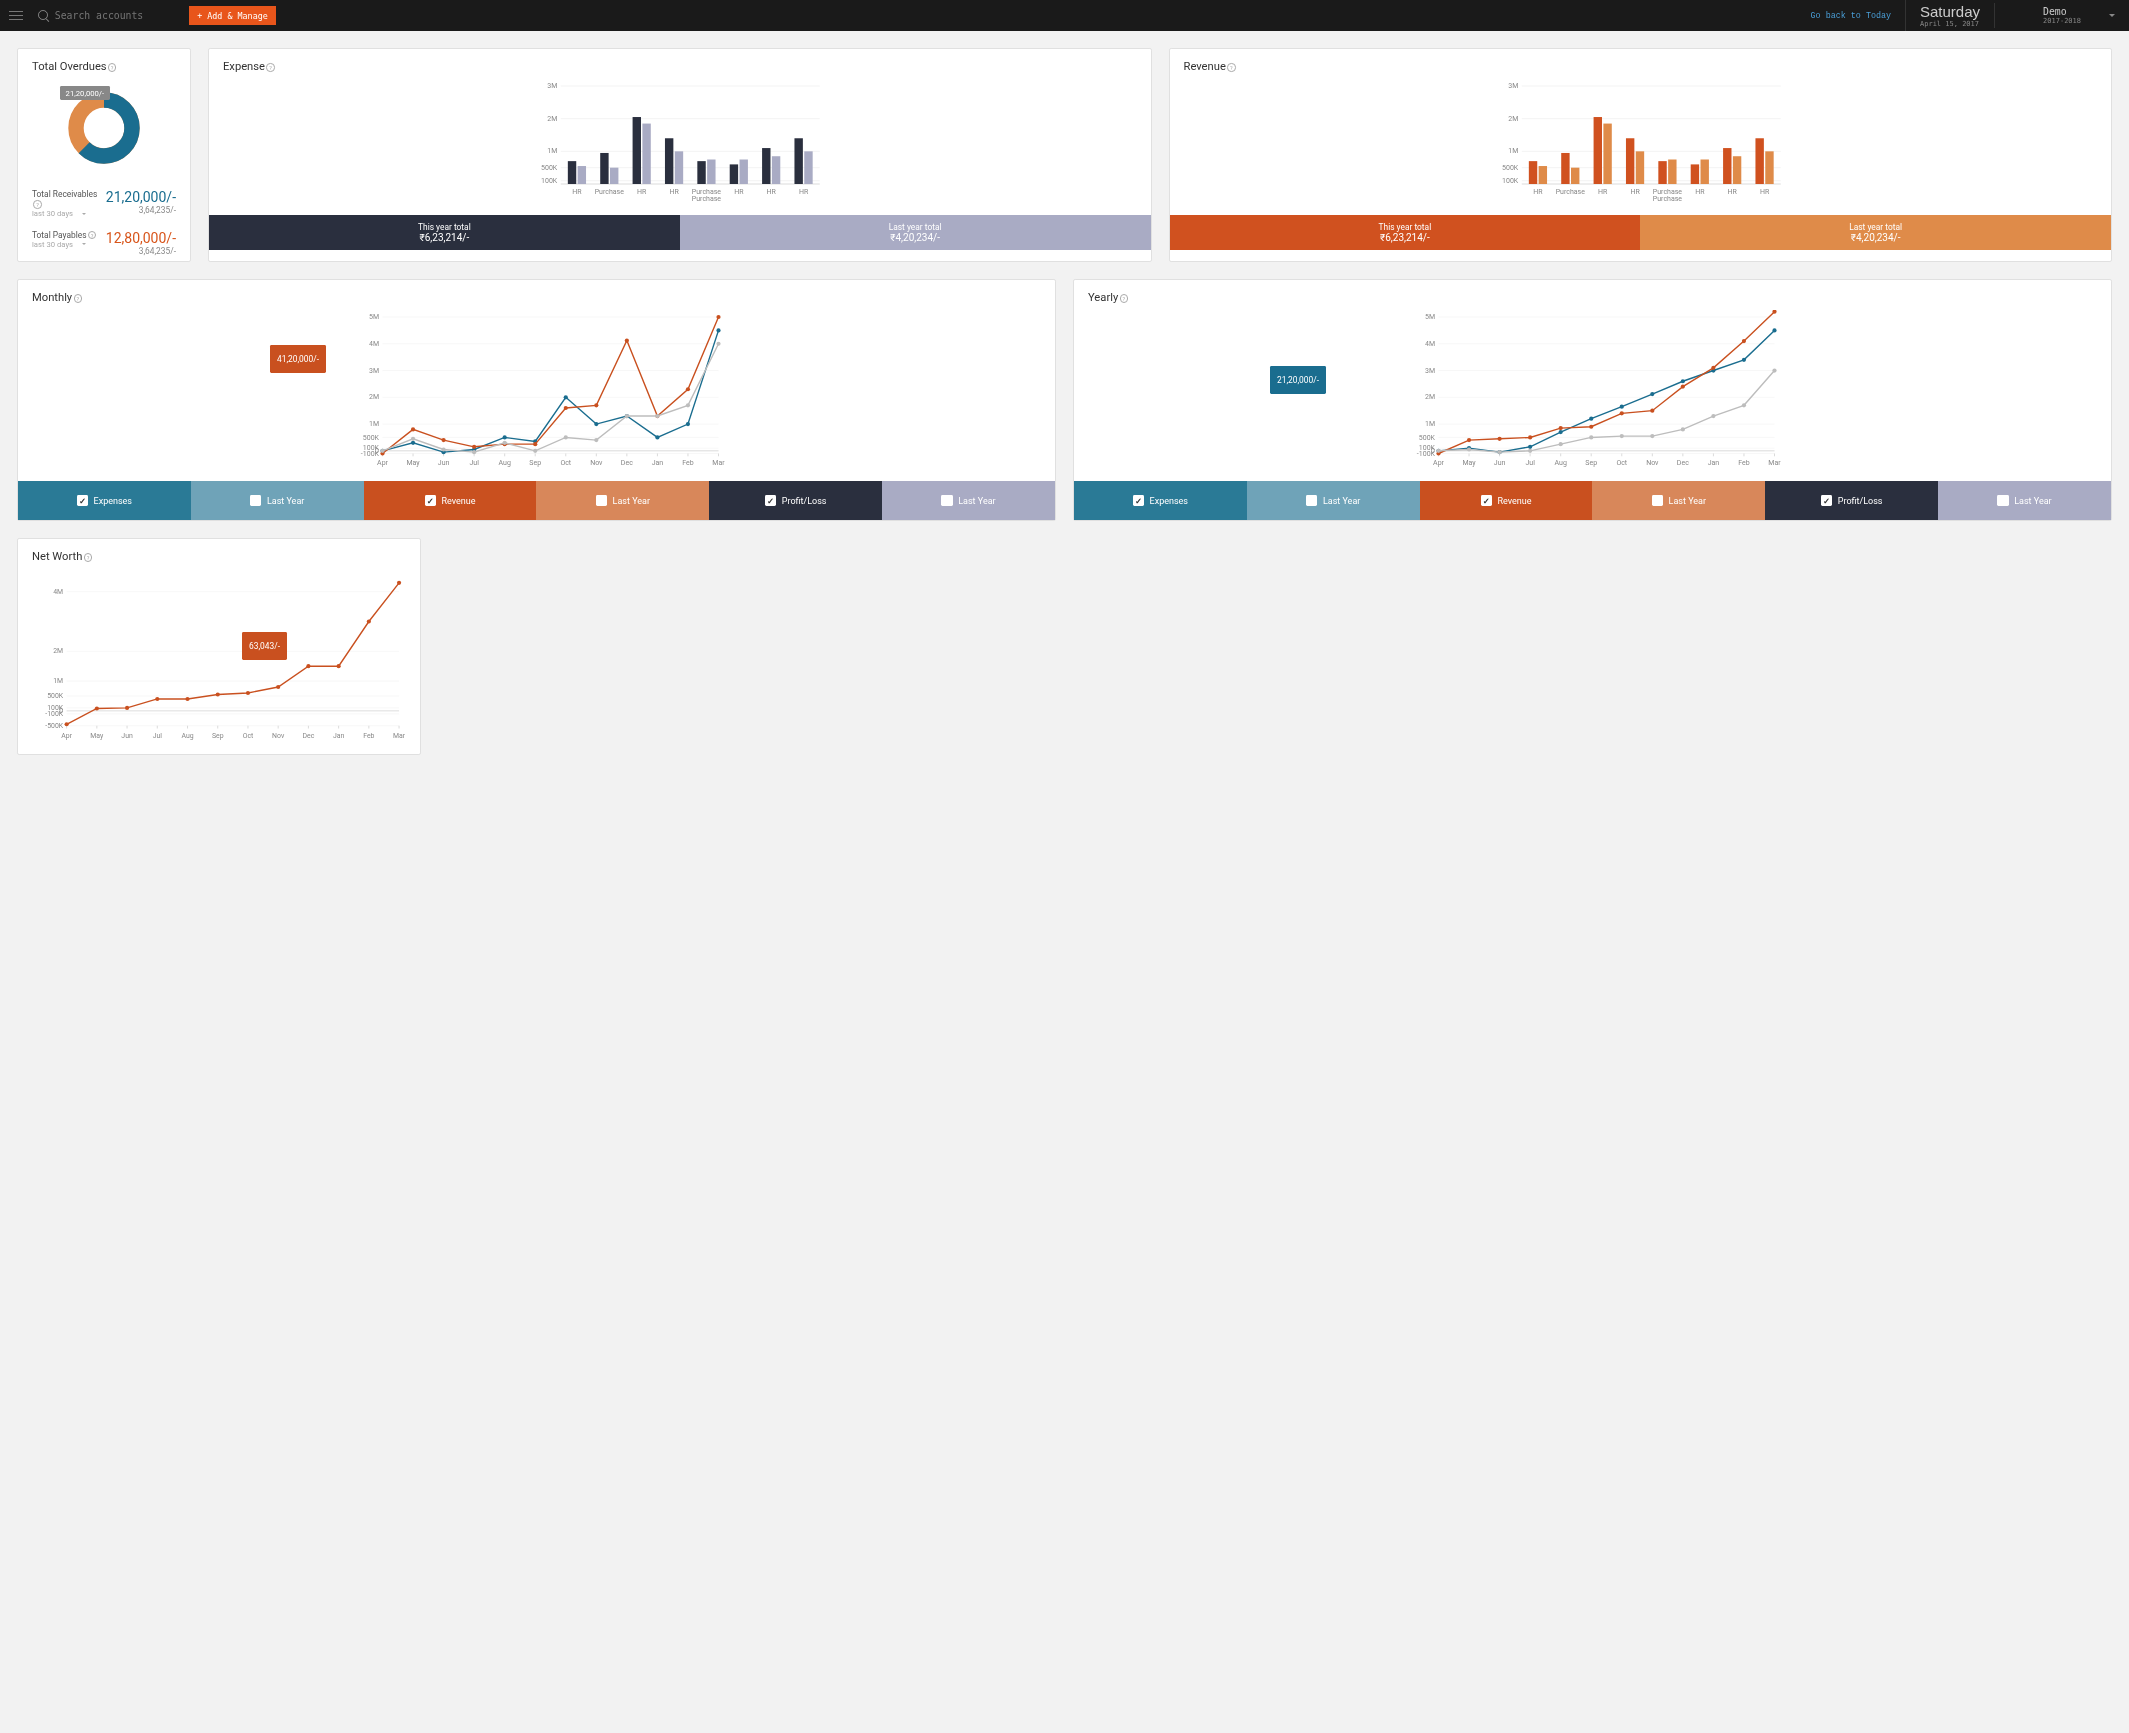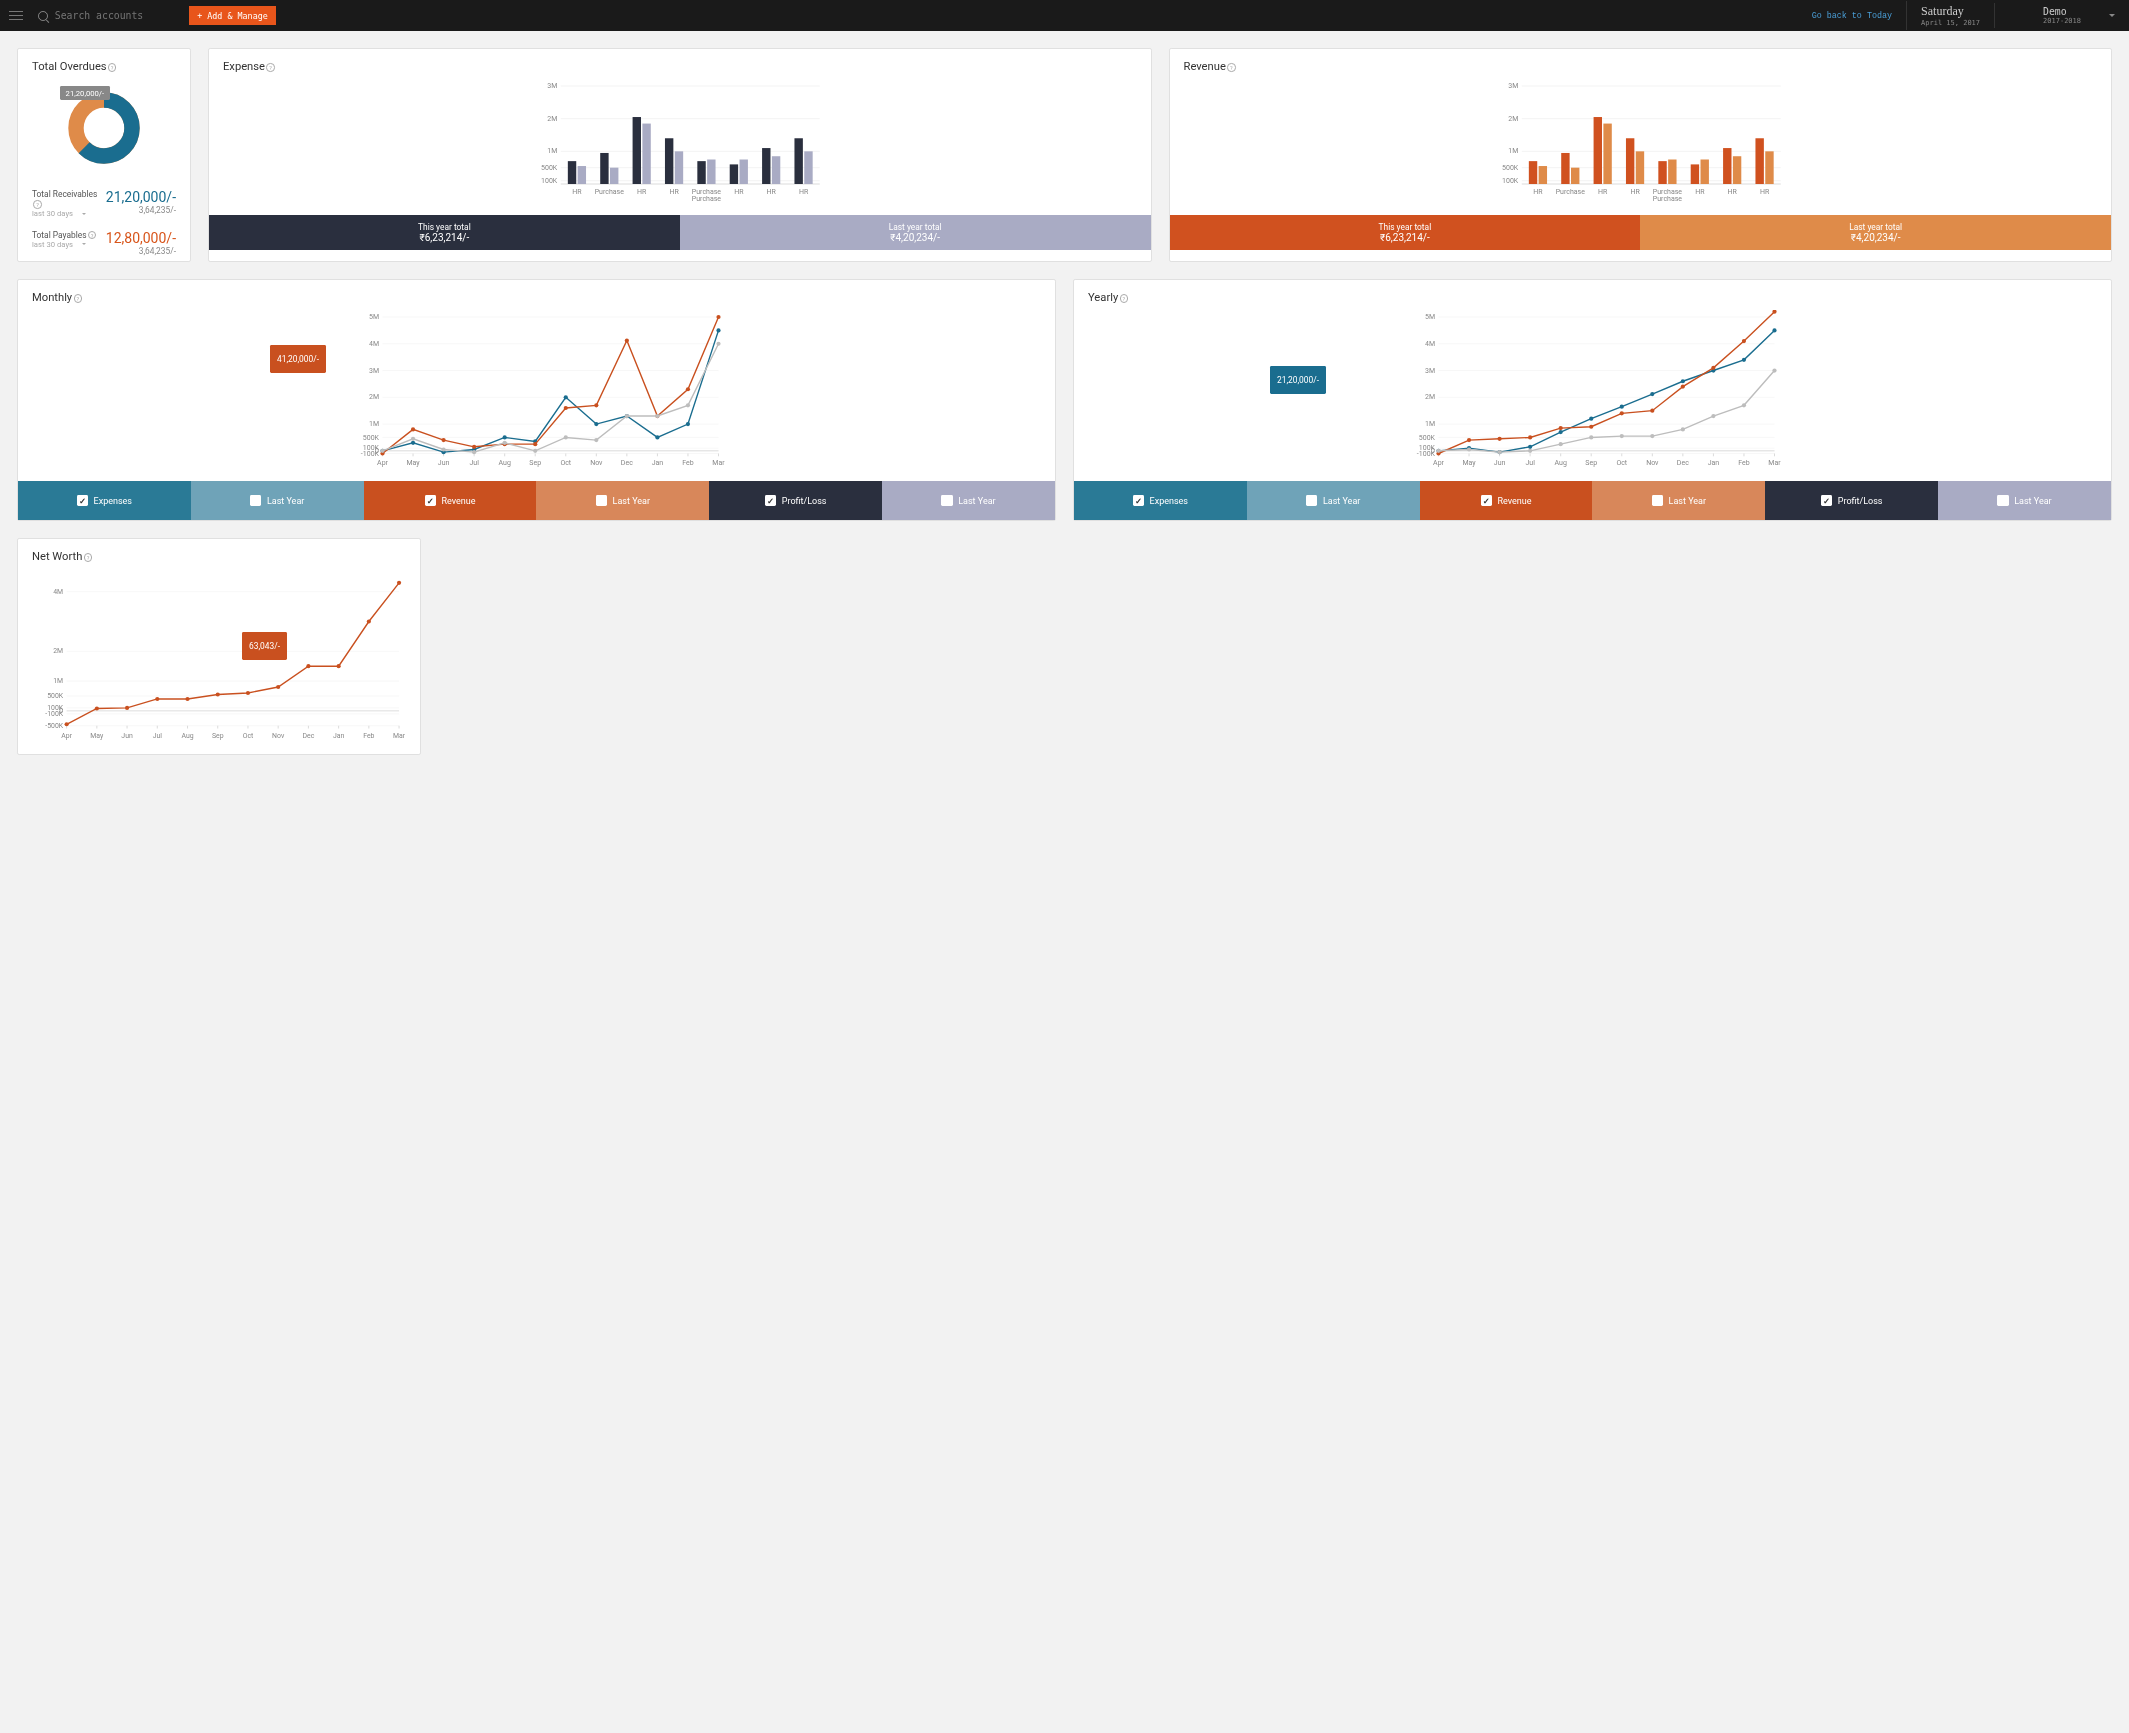--- a/index.html
+++ b/index.html
@@ -1,28 +1,28 @@
 <!DOCTYPE html>
 <html style="font-size:11.2px"><head>
 <meta charset="utf-8">
 <style>
 *{box-sizing:border-box;margin:0;padding:0;}
 body{font-family:-apple-system,BlinkMacSystemFont,"Segoe UI",Roboto,sans-serif;background:#f2f2f2;color:#333;}
 .header{background:#1a1a1a;display:flex;align-items:center;height:31px;}
 .menu-btn{width:31px;height:31px;display:flex;flex-direction:column;justify-content:center;align-items:center;gap:2.8px;cursor:pointer;}
 .menu-btn span{width:14px;height:1.4px;background:#777;}
-.search-wrap{display:flex;align-items:flex-end;padding:0 7px;flex:0 0 140px;}
+.search-wrap{display:flex;align-items:flex-start;padding:0 7px;flex:0 0 140px;}
 .search-icon{width:9.8px;height:9.8px;border:1.4px solid #888;border-radius:50%;position:relative;}
 .search-icon::after{content:"";position:absolute;width:1.4px;height:4.2px;background:#888;bottom:-3.5px;right:-1.4px;transform:rotate(-45deg);}
 .search-input{background:transparent;border:none;color:#aaa;font-family:monospace;font-size:9.8px;padding-left:7px;outline:none;}
 .add-btn{background:#e8551b;color:#fff;border:none;padding:4.2px 8.4px;font-family:monospace;font-size:8.4px;cursor:pointer;}
 .header-right{margin-left:auto;display:flex;align-items:center;}
 .go-back{color:#4a9fd8;font-family:Liberation Mono, monospace;font-size:8.4px;padding:0 14px;cursor:pointer;}
 .date-block,.demo-block{padding:2.8px 14px;border-left:0.7px solid #333;color:#ccc;}
-.date-block .day{font-family:Liberation Serif, serif;font-size:12px;}
+.date-block .day{font-family:Liberation Sans, sans-serif;font-size:15px;}
 .date-block .date,.demo-block .year{font-family:monospace;font-size:7px;color:#888;}
 .demo-block{display:flex;align-items:center;gap:28px;padding-left:48px;}
 .demo-block .name{font-family:monospace;font-size:9.8px;}
 .caret{width:0;height:0;border-left:3.5px solid transparent;border-right:3.5px solid transparent;border-top:3.5px solid #888;}
 .dashboard{padding:17px;}
 .row{display:flex;gap:17px;margin-bottom:17px;}
 .card{background:#fff;border:0.7px solid #e0e0e0;border-radius:2.1px;}
 .card-title{font-size:11.2px;color:#333;padding:11.2px 14px 5.6px;font-weight:400;}
 .info-icon{display:inline-block;width:8.4px;height:8.4px;border:0.7px solid #aaa;border-radius:50%;font-size:5.6px;text-align:center;line-height:8.4px;color:#aaa;margin-left:1.4px;}
 .overdues{flex:0 0 174px;}

